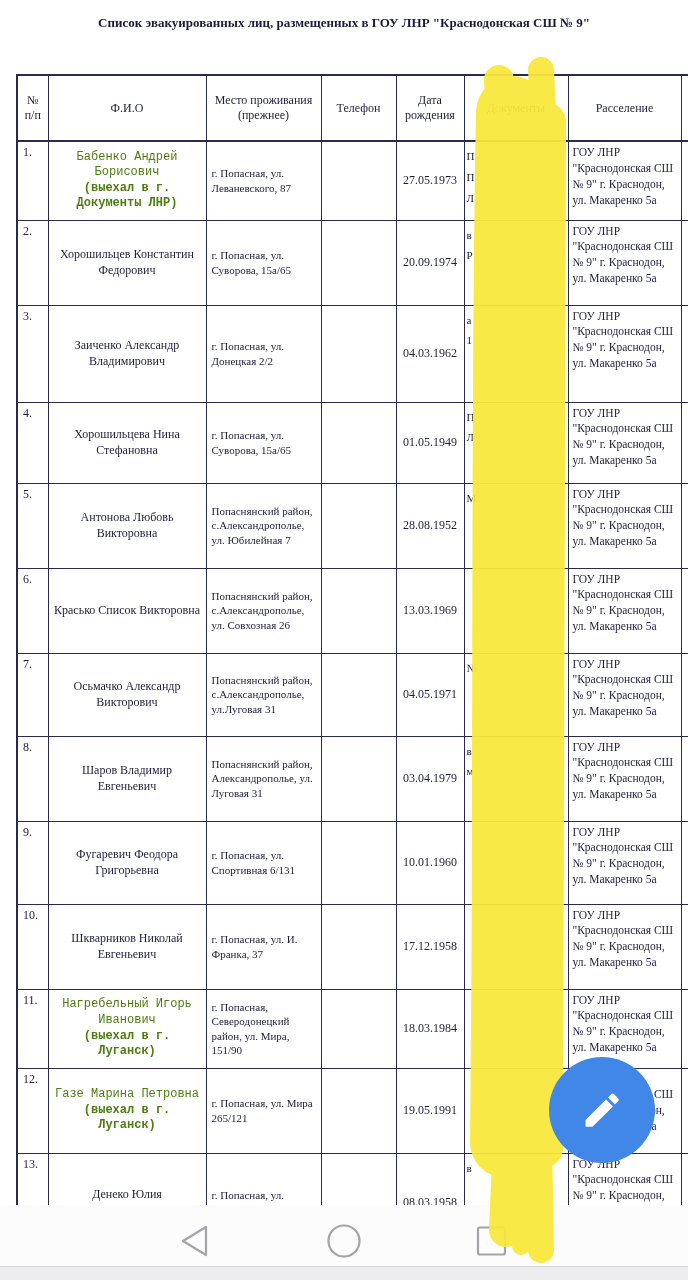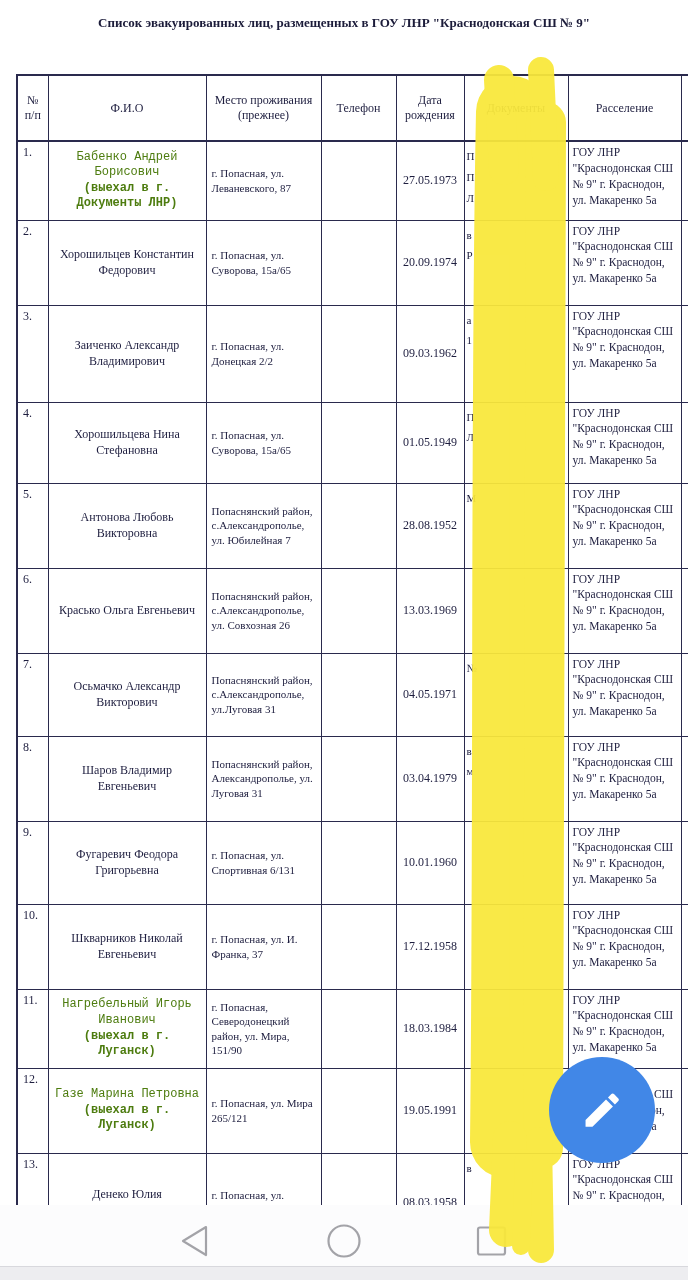--- a/index.html
+++ b/index.html
@@ -111,21 +111,21 @@
       <td class="c-res">ГОУ ЛНР "Краснодонская СШ № 9" г. Краснодон, ул. Макаренко 5а</td>
       <td class="c-extra"></td>
     </tr>
           <tr style="height: 97px;">
       <td class="c-num"><span>3.</span></td>
       <td class="c-name">
         <span class="nm">Заиченко Александр Владимирович</span> 
       </td>
       <td class="c-addr">г. Попасная, ул. Донецкая 2/2</td>
       <td class="c-phone"></td>
-      <td class="c-dob">09.03.1962</td>
+      <td class="c-dob">04.03.1962</td>
       <td class="c-doc"><span class="frag">а
 1</span></td>
       <td class="c-res">ГОУ ЛНР "Краснодонская СШ № 9" г. Краснодон, ул. Макаренко 5а</td>
       <td class="c-extra"></td>
     </tr>
           <tr style="height: 81px;">
       <td class="c-num"><span>4.</span></td>
       <td class="c-name">
         <span class="nm">Хорошильцева Нина Стефановна</span> 
       </td>
@@ -145,21 +145,21 @@
       <td class="c-addr">Попаснянский район, с.Александрополье, ул. Юбилейная 7</td>
       <td class="c-phone"></td>
       <td class="c-dob">28.08.1952</td>
       <td class="c-doc"><span class="frag">М</span></td>
       <td class="c-res">ГОУ ЛНР "Краснодонская СШ № 9" г. Краснодон, ул. Макаренко 5а</td>
       <td class="c-extra"></td>
     </tr>
           <tr style="height: 85px;">
       <td class="c-num"><span>6.</span></td>
       <td class="c-name">
-        <span class="nm">Красько Ольга Евгеньевич</span> 
+        <span class="nm">Красько Список Викторовна</span> 
       </td>
       <td class="c-addr">Попаснянский район, с.Александрополье, ул. Совхозная 26</td>
       <td class="c-phone"></td>
       <td class="c-dob">13.03.1969</td>
       <td class="c-doc"><span class="frag"></span></td>
       <td class="c-res">ГОУ ЛНР "Краснодонская СШ № 9" г. Краснодон, ул. Макаренко 5а</td>
       <td class="c-extra"></td>
     </tr>
           <tr style="height: 83px;">
       <td class="c-num"><span>7.</span></td>

